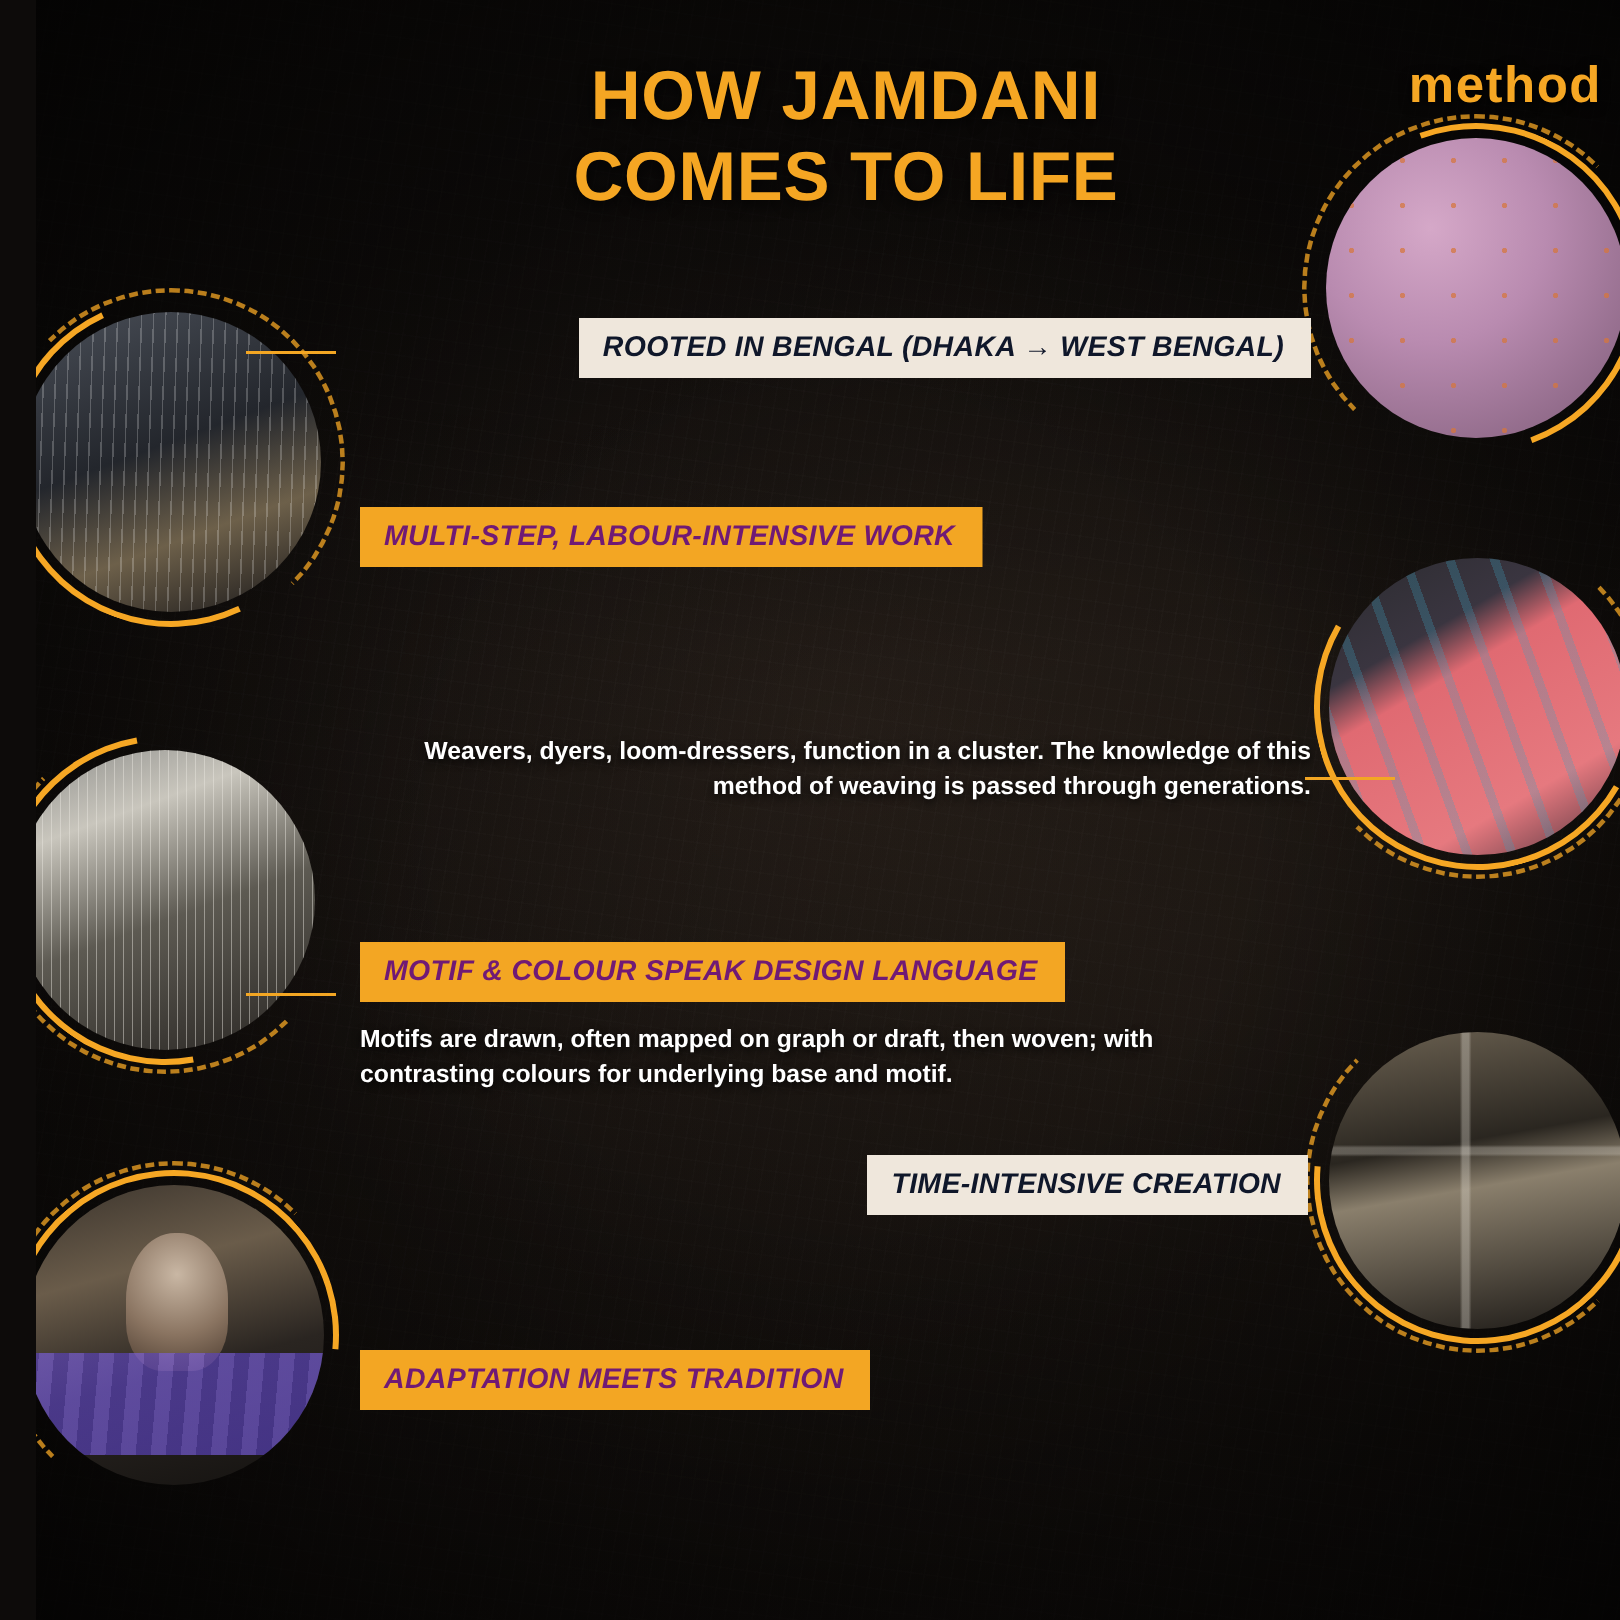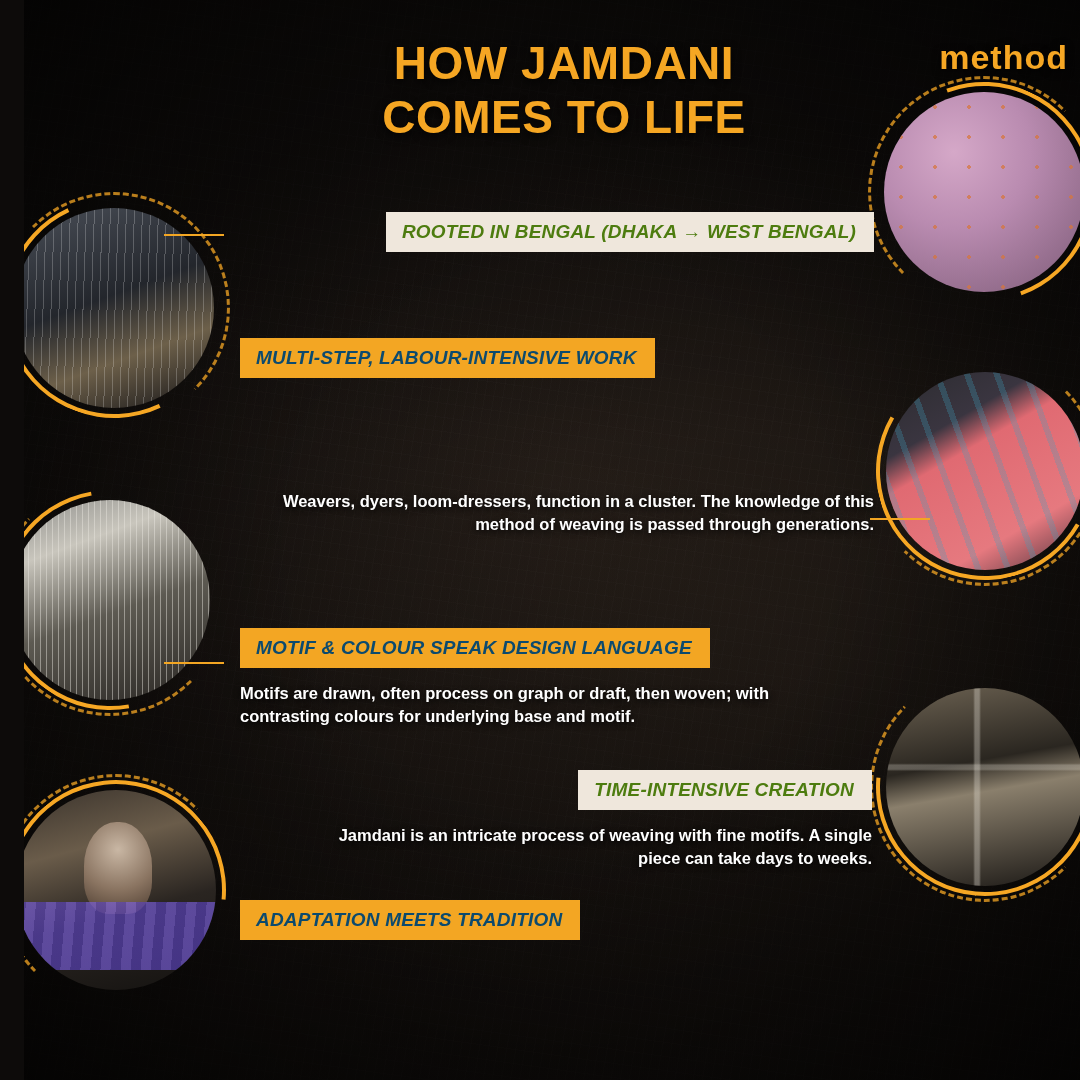--- a/index.html
+++ b/index.html
@@ -130,22 +130,22 @@
 
   
   .section { position: absolute; z-index: 7; }
   .banner {
     display: inline-block;
     padding: 9px 18px 9px 16px;
     font-size: 19px; font-weight: 800; font-style: italic;
     letter-spacing: .2px;
     white-space: nowrap;
   }
-  .banner.cream { background:#EFE7DC; color:#4d7c0f; }
-  .banner.orange { background:#F3A623; color:#0c4a6e; }
+  .banner.cream { background:#EFE7DC; color:#0f172a; }
+  .banner.orange { background:#F3A623; color:#701a75; }
   .body-text {
     color:#ffffff; font-size:16.5px; font-weight:700; line-height:1.42;
     text-shadow: 0 2px 6px rgba(0,0,0,.85);
     margin-top: 14px;
   }
   .align-right { text-align: right; }
   .align-left { text-align: left; }
 
   .connector {
     position:absolute; height:2px; background:#F3A623; z-index:6;
@@ -214,24 +214,23 @@
   <div class="section align-left" style="top:338px; left:216px; width:560px;">
     <div class="banner orange">MULTI-STEP, LABOUR-INTENSIVE WORK</div>
   </div>
 
   <div class="section align-right" style="top:476px; left:250px; width:600px;">
     <div class="body-text">Weavers, dyers, loom-dressers, function in a cluster. The knowledge of this method of weaving is passed through generations.</div>
   </div>
 
   <div class="section align-left" style="top:628px; left:216px; width:560px;">
     <div class="banner orange">MOTIF &amp; COLOUR SPEAK DESIGN LANGUAGE</div>
-    <div class="body-text">Motifs are drawn, often process on graph or draft, then woven; with contrasting colours for underlying base and motif.</div>
+    <div class="body-text">Motifs are drawn, often mapped on graph or draft, then woven; with contrasting colours for underlying base and motif.</div>
   </div>
 
   <div class="section align-right" style="top:770px; left:290px; width:558px;">
     <div class="banner cream">TIME-INTENSIVE CREATION</div>
-    <div class="body-text">Jamdani is an intricate process of weaving with fine motifs. A single piece can take days to weeks.</div>
   </div>
 
   <div class="section align-left" style="top:900px; left:216px; width:580px;">
     <div class="banner orange">ADAPTATION MEETS TRADITION</div>
   </div>
 </div>
 
 </body></html>

